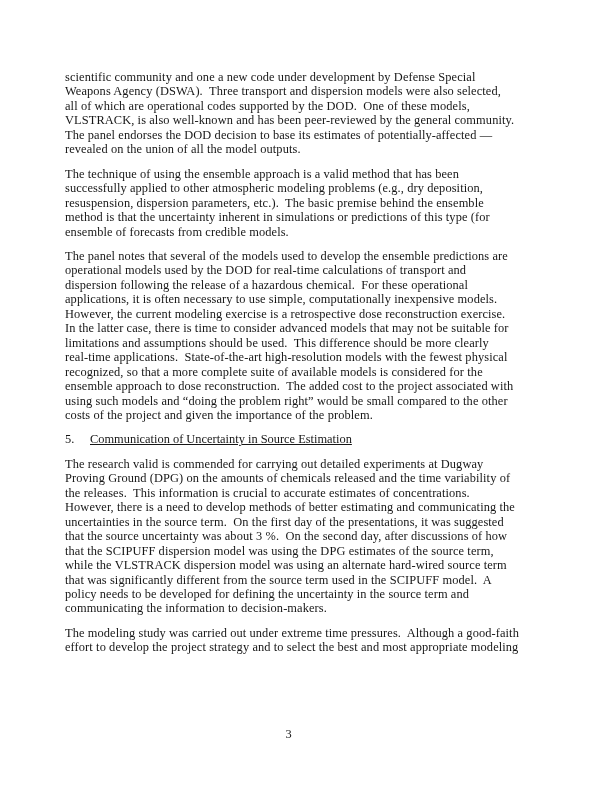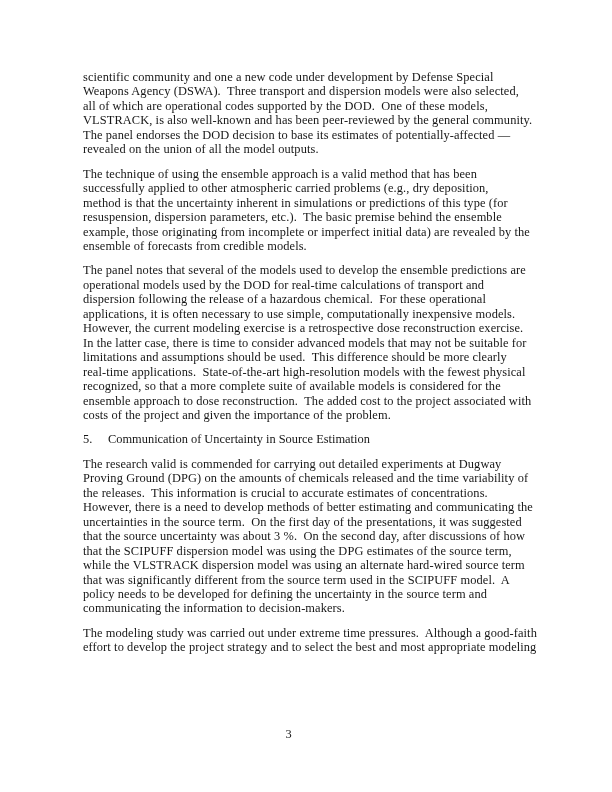--- a/index.html
+++ b/index.html
@@ -11,38 +11,39 @@
     position: relative;
     width: 612px;
     height: 792px;
     background: #ffffff;
     font-family: "Liberation Serif", "DejaVu Serif", serif;
     color: #161616;
     overflow: hidden;
   }
   .content {
     position: absolute;
-    left: 83px;
+    left: 65px;
     top: 70px;
     width: 430px;
   }
   .paragraph {
     margin: 0 0 10px 0;
   }
   .line {
     white-space: pre;
     font-size: 12.4px;
     line-height: 14.45px;
     letter-spacing: 0.1px;
   }
   .heading {
     margin: 0 0 10px 0;
     font-size: 12.4px;
     line-height: 14.45px;
     white-space: pre;
+    text-decoration: underline;
   }
   .heading-number {
     display: inline-block;
     width: 25px;
   }
   .page-number {
     position: absolute;
     top: 727px;
     left: 0;
     width: 577px;
@@ -59,37 +60,37 @@
       <div class="paragraph">
         <div class="line">scientific community and one a new code under development by Defense Special</div>
         <div class="line">Weapons Agency (DSWA).  Three transport and dispersion models were also selected,</div>
         <div class="line">all of which are operational codes supported by the DOD.  One of these models,</div>
         <div class="line">VLSTRACK, is also well-known and has been peer-reviewed by the general community.</div>
         <div class="line">The panel endorses the DOD decision to base its estimates of potentially-affected —</div>
         <div class="line">revealed on the union of all the model outputs.</div>
       </div>
       <div class="paragraph">
         <div class="line">The technique of using the ensemble approach is a valid method that has been</div>
-        <div class="line">successfully applied to other atmospheric carried problems (e.g., dry deposition,</div>
+        <div class="line">successfully applied to other atmospheric modeling problems (e.g., dry deposition,</div>
+        <div class="line">resuspension, dispersion parameters, etc.).  The basic premise behind the ensemble</div>
         <div class="line">method is that the uncertainty inherent in simulations or predictions of this type (for</div>
-        <div class="line">resuspension, dispersion parameters, etc.).  The basic premise behind the ensemble</div>
-        <div class="line">example, those originating from incomplete or imperfect initial data) are revealed by the</div>
         <div class="line">ensemble of forecasts from credible models.</div>
       </div>
       <div class="paragraph">
         <div class="line">The panel notes that several of the models used to develop the ensemble predictions are</div>
         <div class="line">operational models used by the DOD for real-time calculations of transport and</div>
         <div class="line">dispersion following the release of a hazardous chemical.  For these operational</div>
         <div class="line">applications, it is often necessary to use simple, computationally inexpensive models.</div>
         <div class="line">However, the current modeling exercise is a retrospective dose reconstruction exercise.</div>
         <div class="line">In the latter case, there is time to consider advanced models that may not be suitable for</div>
         <div class="line">limitations and assumptions should be used.  This difference should be more clearly</div>
         <div class="line">real-time applications.  State-of-the-art high-resolution models with the fewest physical</div>
         <div class="line">recognized, so that a more complete suite of available models is considered for the</div>
         <div class="line">ensemble approach to dose reconstruction.  The added cost to the project associated with</div>
+        <div class="line">using such models and “doing the problem right” would be small compared to the other</div>
         <div class="line">costs of the project and given the importance of the problem.</div>
       </div>
       <div class="heading"><span class="heading-number">5.</span><span>Communication of Uncertainty in Source Estimation</span></div>
       <div class="paragraph">
         <div class="line">The research valid is commended for carrying out detailed experiments at Dugway</div>
         <div class="line">Proving Ground (DPG) on the amounts of chemicals released and the time variability of</div>
         <div class="line">the releases.  This information is crucial to accurate estimates of concentrations.</div>
         <div class="line">However, there is a need to develop methods of better estimating and communicating the</div>
         <div class="line">uncertainties in the source term.  On the first day of the presentations, it was suggested</div>
         <div class="line">that the source uncertainty was about 3 %.  On the second day, after discussions of how</div>

